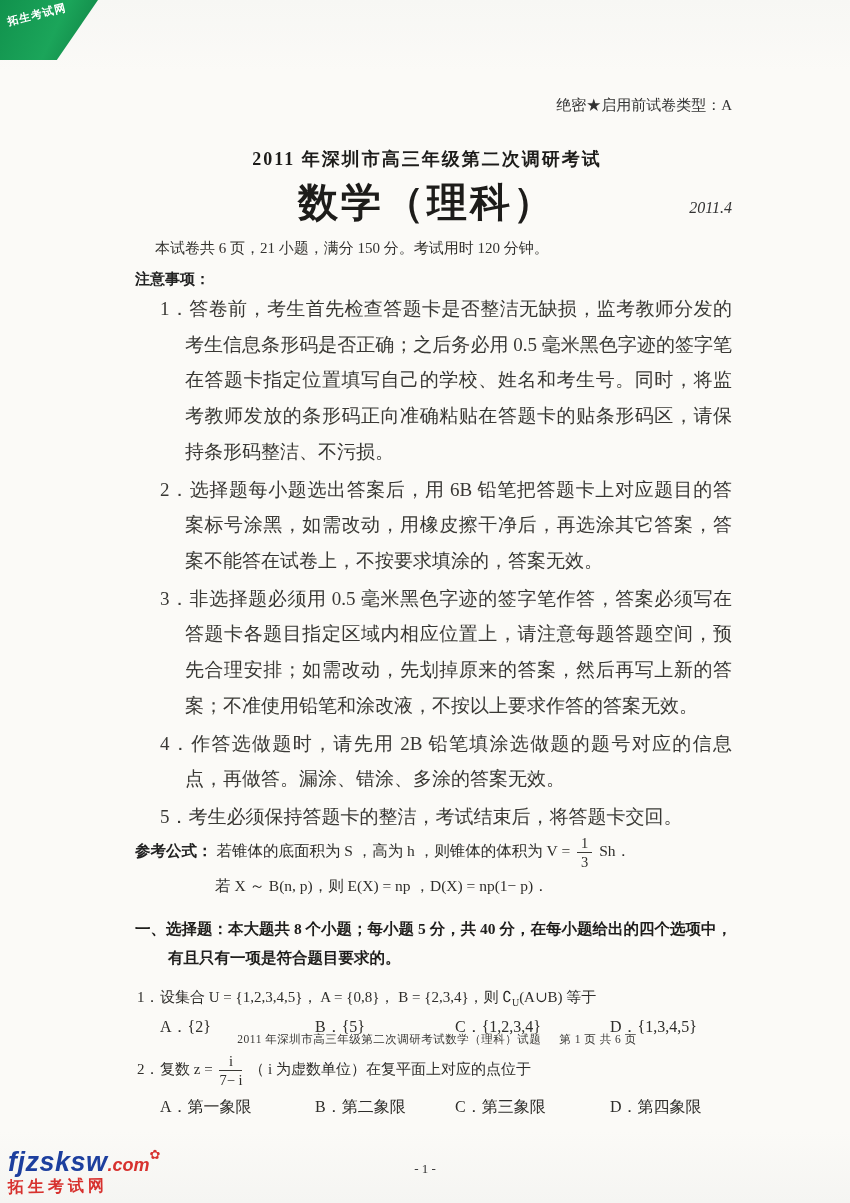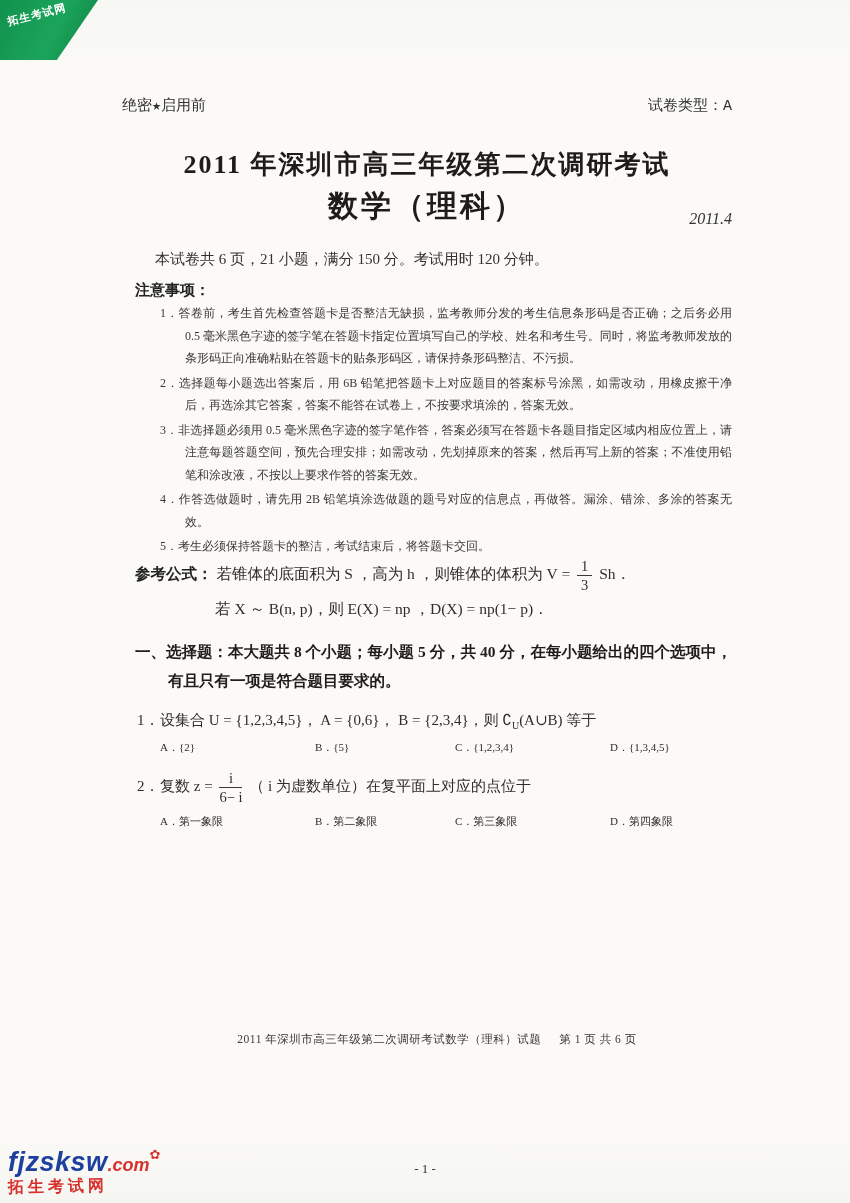--- a/index.html
+++ b/index.html
@@ -25,39 +25,39 @@
     display: flex; align-items: flex-start;
   }
   .corner-logo-text {
     color: #ffffff; font-size: 11px; font-weight: bold;
     letter-spacing: 1px; padding: 8px 0 0 6px;
     transform: rotate(-14deg);
     font-family: "Liberation Sans", sans-serif;
   }
 
   .header-row {
-    display: flex; justify-content: space-between;
-    margin-top: 96px; font-size: 15px; color: #333; font-family: Liberation Mono, monospace;
+    display: flex; justify-content: flex-end;
+    margin-top: 96px; font-size: 15px; color: #333;
   }
 
   .title1 {
     margin-top: 32px; text-align: center;
-    font-size: 26px; font-weight: 700; letter-spacing: 2px; color: #1d1c1a;
+    font-size: 18px; font-weight: 700; letter-spacing: 2px; color: #1d1c1a;
   }
   .title2-row { position: relative; margin-top: 4px; text-align: center; height: 46px; }
-  .title2 { display:inline-block; font-size: 30px; font-weight: 700; letter-spacing: 3px; color:#1d1c1a; }
+  .title2 { display:inline-block; font-size: 40px; font-weight: 700; letter-spacing: 3px; color:#1d1c1a; }
   .title-date { position: absolute; right: 0; bottom: 4px; font-size: 16px; color:#333;font-style:italic; }
 
   .intro { margin-top: 18px; padding-left: 33px; font-size: 15px; color:#33322f; }
 
   .notice-heading { margin-top: 12px; margin-left: 13px; font-size: 15px; font-weight: 700; color:#222; }
   .notice-item {
     margin-top: 2px;
     padding-left: 63px; text-indent: -25px;
-    font-size: 12px; line-height: 1.88;
+    font-size: 19px; line-height: 1.88;
     text-align: justify; color: #393834;
   }
 
   .formula-line { margin-left: 13px; font-size: 15.5px; color:#2e2d2a; }
   .formula-label { font-weight: 700; color:#222; }
   .frac { display: inline-block; vertical-align: middle; text-align: center; line-height: 1.12; margin: 0 3px; font-size: 14.5px; }
   .frac .num { display: block; border-bottom: 1px solid #3a3935; padding: 0 4px 1px; }
   .frac .den { display: block; padding-top: 1px; }
   .formula-line2 { margin-top: 6px; padding-left: 93px; font-size: 15.5px; color:#2e2d2a; }
 
@@ -67,21 +67,21 @@
     font-size: 15.5px; font-weight: 700; line-height: 1.85; color:#1f1e1c;
     text-align: justify;
   }
 
   .question { margin-top: 15px; margin-left: 15px; }
   .q-stem { font-size: 15px; color:#2e2d2a; }
   .q-number { display:inline-block; min-width: 23px; }
   .options {
     display: grid; grid-template-columns: 155px 140px 155px auto;
     margin-top: 9px; padding-left: 23px;
-    font-size: 11px; color:#2e2d2a;
+    font-size: 16px; color:#2e2d2a;
   }
   sub.set-sub { font-size: 10px; }
 
   .footer {
     position: absolute; left: 12px; top: 1032px; width: 100%;
     text-align: center; font-size: 11.5px; color: #3a3936; letter-spacing: 0.5px;
   }
   .footer .gap { display:inline-block; width: 18px; }
 
   .page-number {
@@ -139,36 +139,36 @@
       </span>
       <span>Sh．</span>
     </p>
 
     <p class="formula-line2">若 X ～ B(n, p)，则 E(X) = np ，D(X) = np(1− p)．</p>
 
     <p class="section-heading">一、选择题：本大题共 8 个小题；每小题 5 分，共 40 分，在每小题给出的四个选项中，有且只有一项是符合题目要求的。</p>
 
     <div class="question">
       <p class="q-stem">
-        <span class="q-number">1．</span><span>设集合 U = {1,2,3,4,5}， A = {0,6}， B = {2,3,4}，则 </span><span>∁</span><sub class="set-sub">U</sub><span>(A∪B) 等于</span>
+        <span class="q-number">1．</span><span>设集合 U = {1,2,3,4,5}， A = {0,8}， B = {2,3,4}，则 </span><span>∁</span><sub class="set-sub">U</sub><span>(A∪B) 等于</span>
       </p>
       <div class="options">
         <span>A．{2}</span>
         <span>B．{5}</span>
         <span>C．{1,2,3,4}</span>
         <span>D．{1,3,4,5}</span>
       </div>
     </div>
 
     <div class="question">
       <p class="q-stem">
         <span class="q-number">2．</span><span>复数 z =</span>
         <span class="frac">
           <span class="num">i</span>
-          <span class="den">6− i</span>
+          <span class="den">7− i</span>
         </span>
         <span>（ i 为虚数单位）在复平面上对应的点位于</span>
       </p>
       <div class="options">
         <span>A．第一象限</span>
         <span>B．第二象限</span>
         <span>C．第三象限</span>
         <span>D．第四象限</span>
       </div>
     </div>

